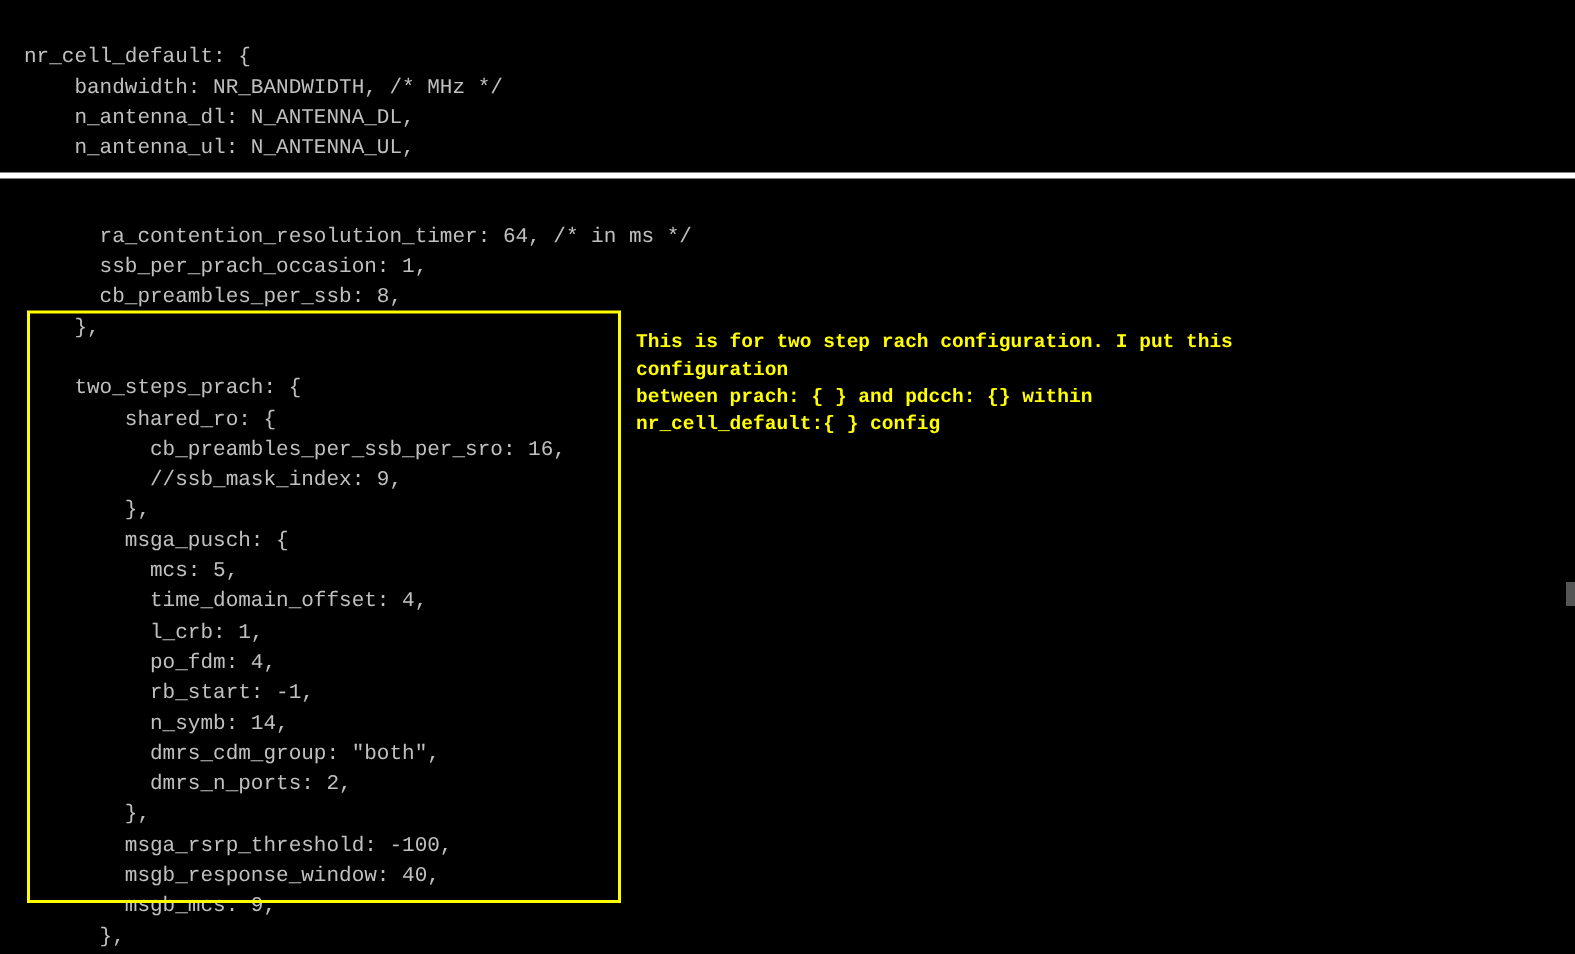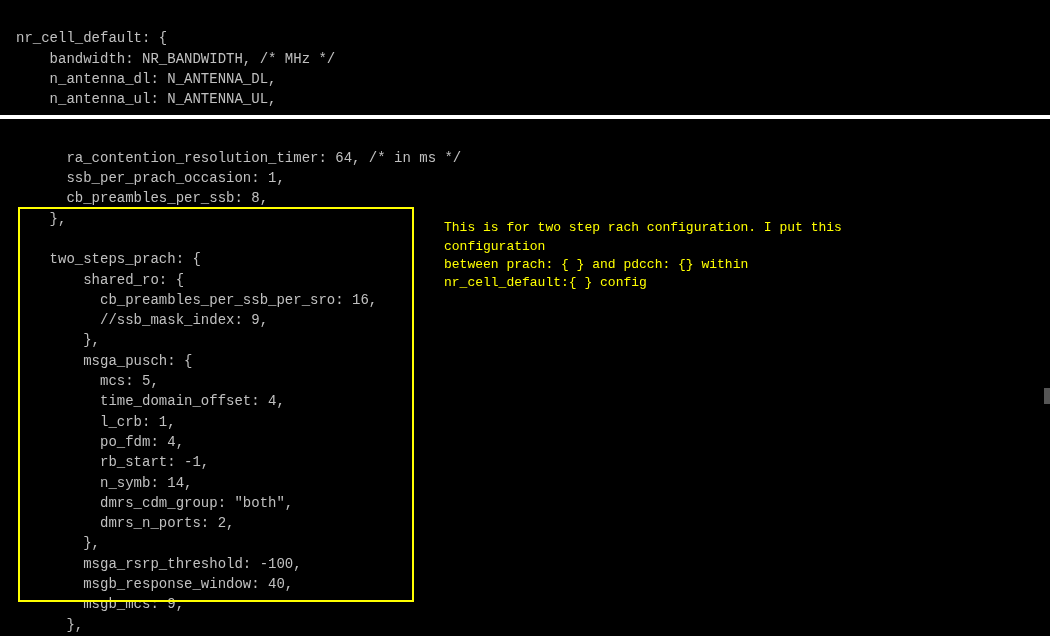--- a/index.html
+++ b/index.html
@@ -40,25 +40,26 @@
       left: 18px;
       top: 88px;
       width: 396px;
       height: 395px;
       pointer-events: none;
     }
     .annotation {
       position: absolute;
       color: #ffff00;
       font-size: 13px;
-      left: 444px;
+      left: 424px;
       top: 100px;
       width: 420px;
       white-space: normal;
       line-height: 1.4;
+      font-weight: bold;
     }
     .scrollbar-hint {
       position: absolute;
       right: 0;
       top: 388px;
       width: 6px;
       height: 16px;
       background: #555;
     }
   </style>

